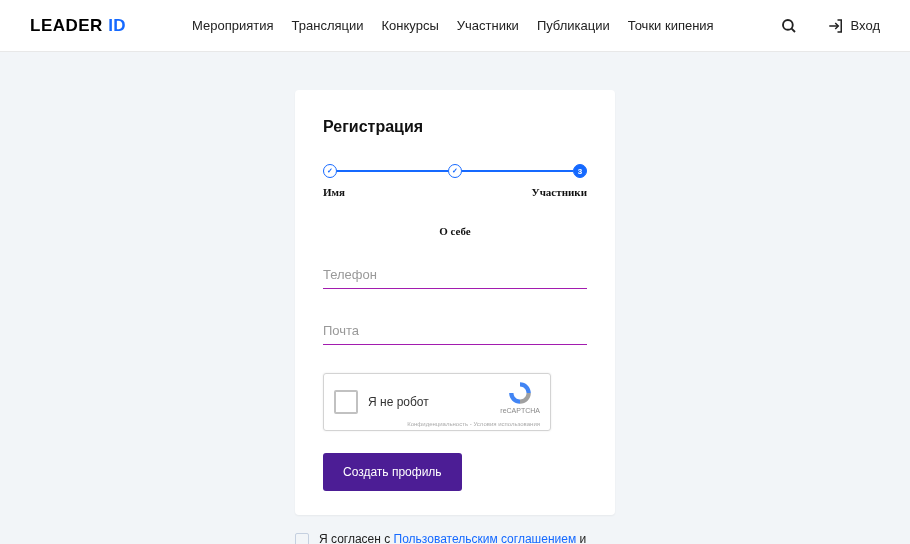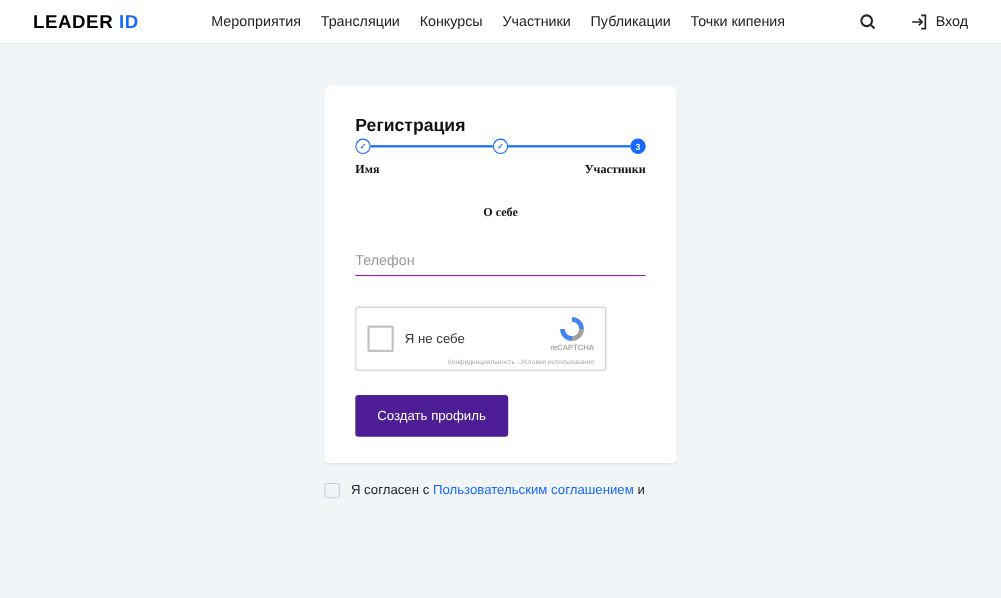--- a/index.html
+++ b/index.html
@@ -1,30 +1,30 @@
 <!DOCTYPE html>
 <html><head>
   <meta charset="utf-8">
   <style>
     * { margin: 0; padding: 0; box-sizing: border-box; }
     body { font-family: -apple-system, BlinkMacSystemFont, 'Segoe UI', Arial, sans-serif; background: #f2f5f8; width: 910px; height: 544px; overflow: hidden; }
     
-    .header { background: #fff; height: 40px; border-bottom: 1px solid #e8e8e8; display: flex; align-items: center; padding: 0 30px; justify-content: space-between; }
+    .header { background: #fff; height: 52px; border-bottom: 1px solid #e8e8e8; display: flex; align-items: center; padding: 0 30px; justify-content: space-between; }
     .logo { font-weight: 800; font-size: 17px; letter-spacing: 0.5px; }
     .logo-leader { color: #000; }
     .logo-id { color: #1569ff; }
     .nav { display: flex; gap: 18px; font-size: 13px; color: #222; }
     .nav-item { cursor: pointer; }
     .header-right { display: flex; align-items: center; gap: 29px; }
     .search-icon, .login-icon { width: 18px; height: 18px; cursor: pointer; display: flex; align-items: center; justify-content: center; }
     .login-btn { display: flex; align-items: center; gap: 6px; cursor: pointer; font-size: 13px; color: #222; }
     
     .main { display: flex; flex-direction: column; align-items: center; padding-top: 38px; }
     .card { background: #fff; width: 320px; border-radius: 4px; padding: 28px 28px 24px 28px; box-shadow: 0 1px 2px rgba(0,0,0,0.05); }
-    .card-title { font-size: 16px; font-weight: 600; color: #111; margin-bottom: 2px; }
+    .card-title { font-size: 16px; font-weight: 600; color: #111; margin-bottom: 28px; }
     
     .stepper { display: flex; align-items: center; margin-bottom: 8px; position: relative; }
     .step-circle { width: 14px; height: 14px; border-radius: 50%; background: #fff; border: 1.5px solid #1569ff; display: flex; align-items: center; justify-content: center; z-index: 2; flex-shrink: 0; }
     .step-circle.done::after { content: "✓"; font-size: 7px; color: #1569ff; font-weight: bold; }
     .step-circle.active { background: #1569ff; color: #fff; font-size: 8px; font-weight: 600; }
     .step-line { flex: 1; height: 1.5px; background: #1569ff; }
     .step-labels { display: flex; font-size: 11px; color: #111; font-weight: 600; margin-bottom: 24px; }
     .step-label { flex: 1; font-family: Liberation Serif, serif; }
     .step-label:nth-child(2) { text-align: center; margin-top: 39px; }
     .step-label:last-child { text-align: right; }
@@ -99,24 +99,27 @@
     </div>
     <div class="step-labels">
       <div class="step-label">Имя</div>
       <div class="step-label">О себе</div>
       <div class="step-label">Участники</div>
     </div>
     
     <div class="field">
       <input class="input" type="text" placeholder="Телефон" style="">
     </div>
+    <div class="field">
+      <input class="input" type="text" placeholder="Почта" style="">
+    </div>
     
     <div class="recaptcha">
       <div class="recaptcha-check"></div>
-      <span class="recaptcha-label">Я не себе</span>
+      <span class="recaptcha-label">Я не робот</span>
       <div class="recaptcha-logo">
         <span class="recaptcha-logo-icon">
           <svg viewBox="0 0 24 24" width="26" height="26">
               <path fill="#4285f4" d="M22 12c0-5.5-4.5-10-10-10v4c3.3 0 6 2.7 6 6h4z"></path>
               <path fill="#a0a0a0" d="M12 22c5.5 0 10-4.5 10-10h-4c0 3.3-2.7 6-6 6v4z"></path>
               <path fill="#4285f4" d="M2 12c0 5.5 4.5 10 10 10v-4c-3.3 0-6-2.7-6-6H2z"></path>
             </svg>
         </span>
         <span class="recaptcha-brand">reCAPTCHA</span>
       </div>

